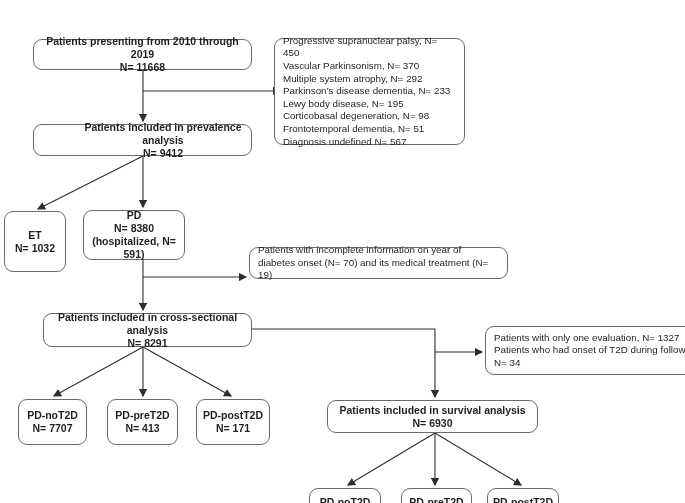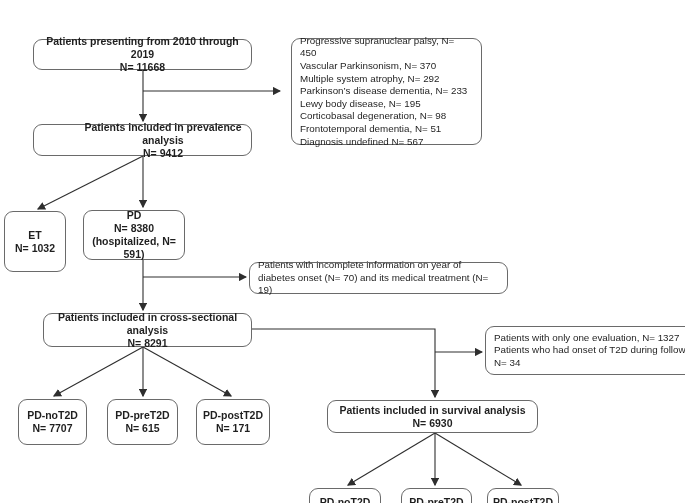--- a/index.html
+++ b/index.html
@@ -44,25 +44,25 @@
     flex-direction: column;
     justify-content: center;
     text-align: left;
     font-weight: normal;
     font-size: 9.8px;
     line-height: 12.6px;
     padding: 3px 8px;
   }
   
   #box-presenting      { left: 33px;  top: 3px;   width: 219px; height: 31px; }
-  #box-exclusions      { left: 291px; top: 2px;   width: 191px; height: 107px; }
+  #box-exclusions      { left: 274px; top: 2px;   width: 191px; height: 107px; }
   #box-prevalence      { left: 33px;  top: 88px;  width: 219px; height: 32px; padding-left: 45px; }
   #box-et              { left: 4px;   top: 175px; width: 62px;  height: 61px; }
   #box-pd              { left: 83px;  top: 174px; width: 102px; height: 50px; }
-  #box-incomplete      { left: 249px; top: 226px; width: 259px; height: 32px; justify-content: center; }
+  #box-incomplete      { left: 249px; top: 211px; width: 259px; height: 32px; justify-content: center; }
   #box-cross-sectional { left: 43px;  top: 277px; width: 209px; height: 34px; }
   #box-one-evaluation  { left: 485px; top: 290px; width: 227px; height: 49px; }
   #box-cs-not2d        { left: 18px;  top: 363px; width: 69px;  height: 46px; }
   #box-cs-pret2d       { left: 107px; top: 363px; width: 71px;  height: 46px; }
   #box-cs-postt2d      { left: 196px; top: 363px; width: 74px;  height: 46px; }
   #box-survival        { left: 327px; top: 364px; width: 211px; height: 33px; }
   #box-sv-not2d        { left: 309px; top: 452px; width: 72px;  height: 42px; }
   #box-sv-pret2d       { left: 401px; top: 452px; width: 71px;  height: 42px; }
   #box-sv-postt2d      { left: 487px; top: 452px; width: 72px;  height: 42px; }
 </style>
@@ -141,21 +141,21 @@
     <div>Patients who had onset of T2D during follow-up, N= 34</div>
   </div>
 
   <div class="box" id="box-cs-not2d">
     <div>PD-noT2D</div>
     <div>N= 7707</div>
   </div>
 
   <div class="box" id="box-cs-pret2d">
     <div>PD-preT2D</div>
-    <div>N= 615</div>
+    <div>N= 413</div>
   </div>
 
   <div class="box" id="box-cs-postt2d">
     <div>PD-postT2D</div>
     <div>N= 171</div>
   </div>
 
   <div class="box" id="box-survival">
     <div>Patients included in survival analysis</div>
     <div>N= 6930</div>

